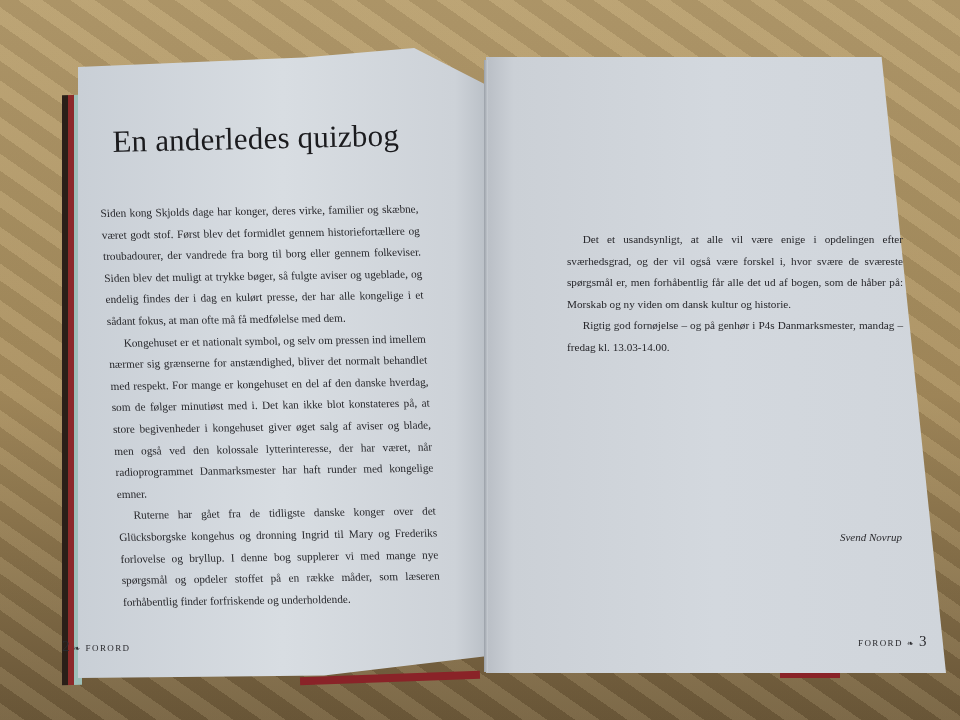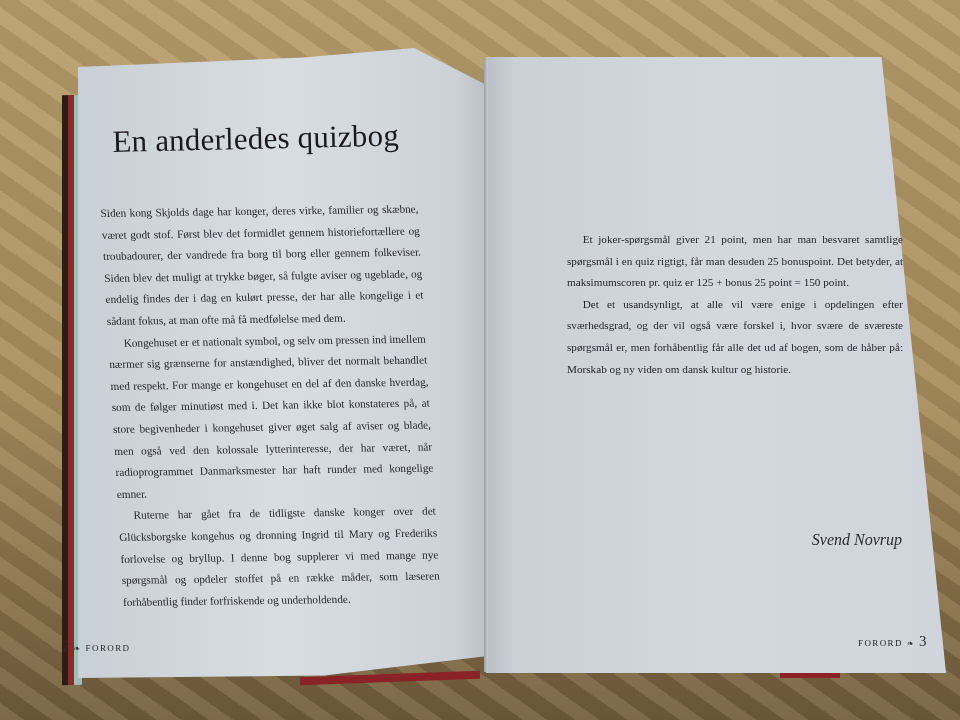--- a/index.html
+++ b/index.html
@@ -52,21 +52,21 @@
     .left-text {
       left: 100px; top: 203px; width: 318px;
       transform: skewX(2.5deg) rotate(-0.8deg); transform-origin: left top;
       text-align: justify;
     }
     .right-text {
       left: 567px; top: 229px; width: 336px; text-align: justify;
     }
     .signature {
       position: absolute; left: 800px; top: 531px; width: 102px; text-align: right;
-      font-style: italic; font-size: 16px; color: #2b2b2f;
+      font-style: italic; font-size: 11px; color: #2b2b2f;
     }
     .folio {
       position: absolute; font-size: 9px; letter-spacing: 1.4px; color: #2a2a2e;
       display: flex; align-items: baseline; gap: 4px;
     }
     .folio .num { font-size: 15px; letter-spacing: 0; }
     .folio .orn { font-size: 8px; }
     .folio-left { left: 62px; top: 638px; }
     .folio-right { left: 858px; top: 633px; }
   </style>
@@ -83,22 +83,22 @@
 
 <h1 class="title" style="margin:0;font-weight:normal;">En anderledes quizbog</h1>
 
 <div class="text-block left-text">
   <p class="first">Siden kong Skjolds dage har konger, deres virke, familier og skæbne, været godt stof. Først blev det formidlet gennem historiefortællere og troubadourer, der vandrede fra borg til borg eller gennem folkeviser. Siden blev det muligt at trykke bøger, så fulgte aviser og ugeblade, og endelig findes der i dag en kulørt presse, der har alle kongelige i et sådant fokus, at man ofte må få medfølelse med dem.</p>
   <p>Kongehuset er et nationalt symbol, og selv om pressen ind imellem nærmer sig grænserne for anstændighed, bliver det normalt behandlet med respekt. For mange er kongehuset en del af den danske hverdag, som de følger minutiøst med i. Det kan ikke blot konstateres på, at store begivenheder i kongehuset giver øget salg af aviser og blade, men også ved den kolossale lytterinteresse, der har været, når radioprogrammet Danmarksmester har haft runder med kongelige emner.</p>
   <p>Ruterne har gået fra de tidligste danske konger over det Glücksborgske kongehus og dronning Ingrid til Mary og Frederiks forlovelse og bryllup. I denne bog supplerer vi med mange nye spørgsmål og opdeler stoffet på en række måder, som læseren forhåbentlig finder forfriskende og underholdende.</p>
 </div>
 
 <div class="text-block right-text">
-  <p>Et joker-spørgsmål giver 21 point, men har man besvaret samtlige spørgsmål i en quiz rigtigt, får man desuden 25 bonuspoint. Det betyder, at maksimumscoren pr. quiz er 125 + bonus 25 point = 150 point.</p>
   <p>Det et usandsynligt, at alle vil være enige i opdelingen efter sværhedsgrad, og der vil også være forskel i, hvor svære de sværeste spørgsmål er, men forhåbentlig får alle det ud af bogen, som de håber på: Morskab og ny viden om dansk kultur og historie.</p>
+  <p>Rigtig god fornøjelse – og på genhør i P4s Danmarksmester, mandag – fredag kl. 13.03-14.00.</p>
 </div>
 
 <div class="signature">Svend Novrup</div>
 
 <div class="folio folio-left">
   <span class="num">2</span>
   <span class="orn">❧</span>
   <span>FORORD</span>
 </div>
 

